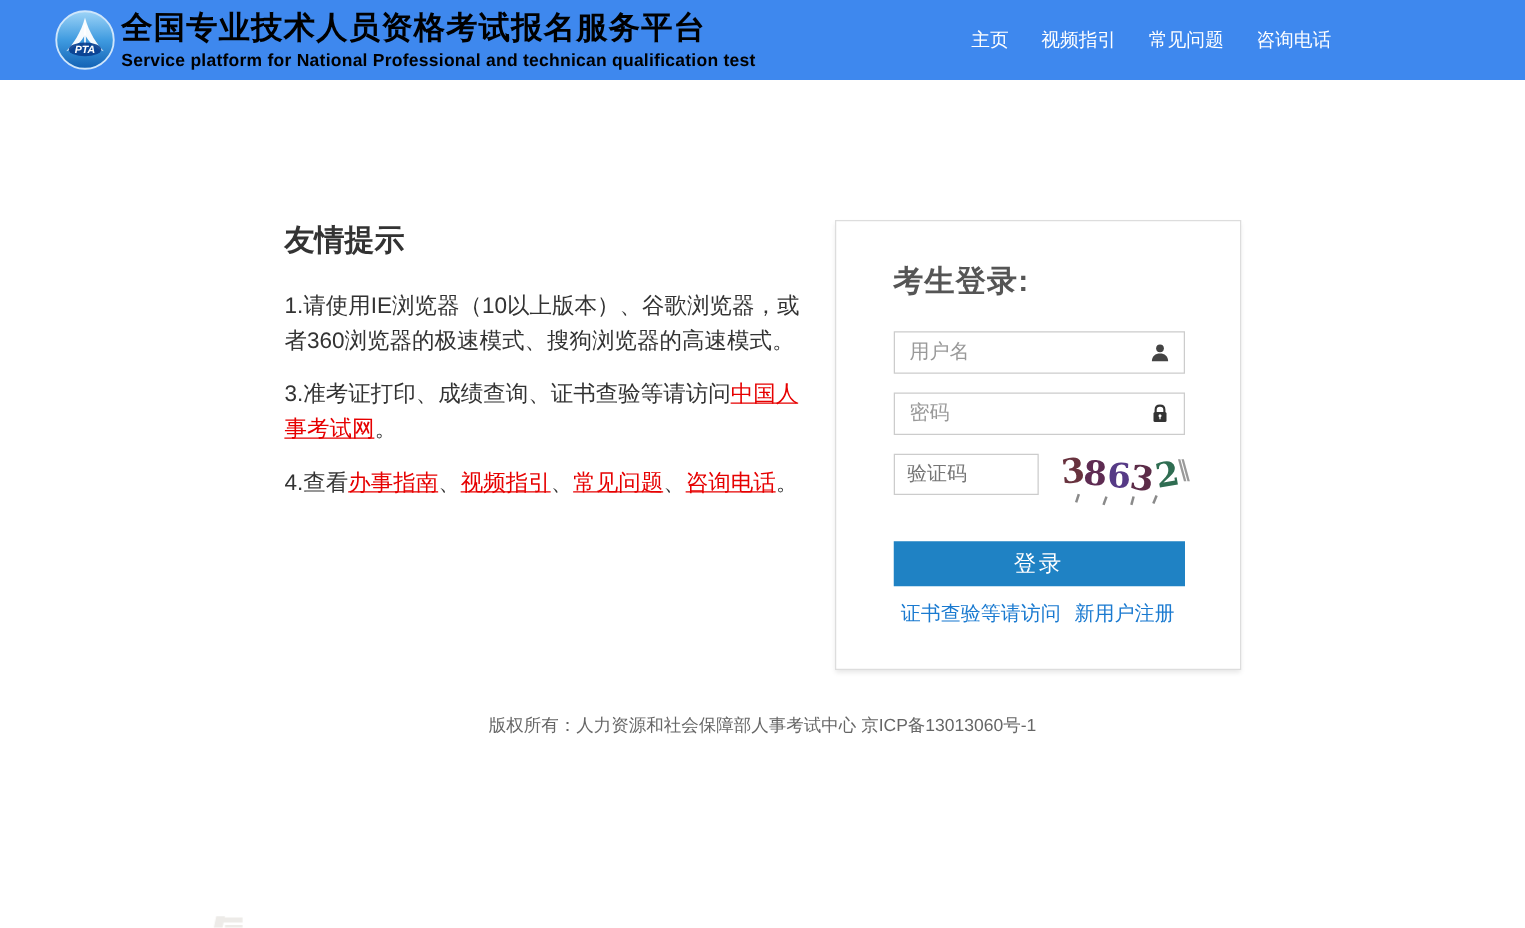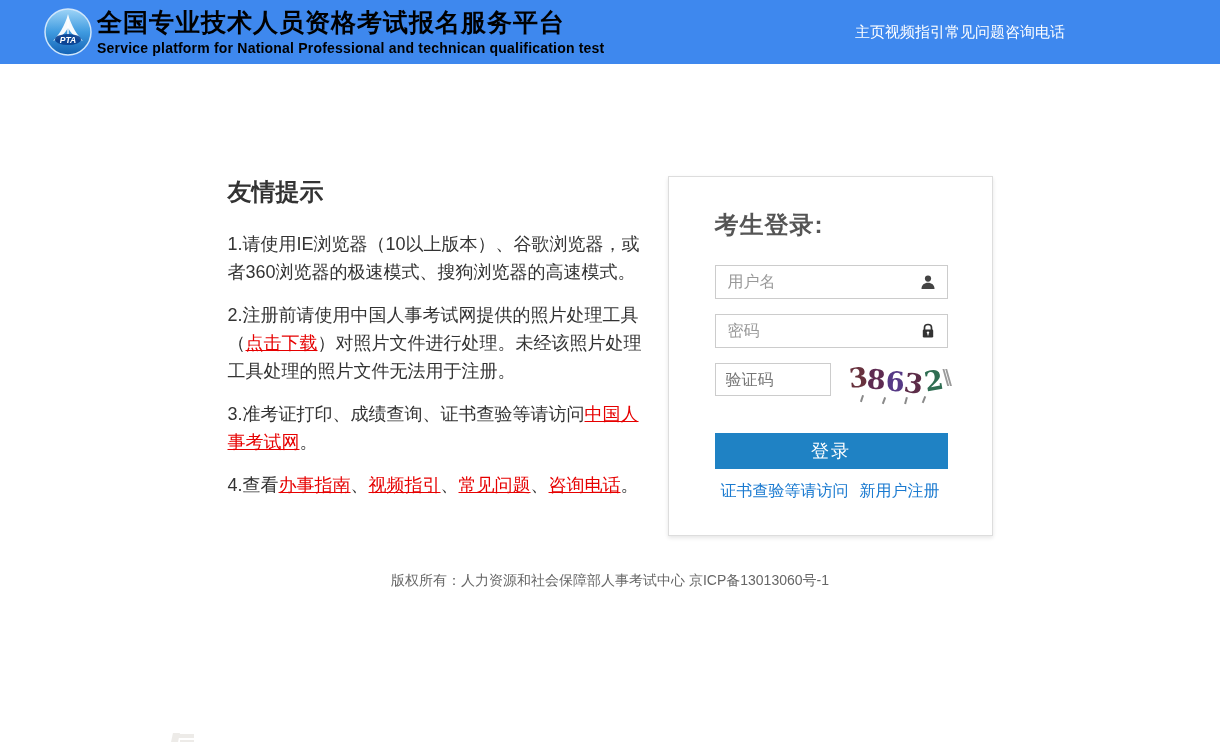--- a/index.html
+++ b/index.html
@@ -5,21 +5,21 @@
   * { margin:0; padding:0; box-sizing:border-box; }
   html,body { width:1220px; height:742px; overflow:hidden; background:#ffffff;
     font-family:"Liberation Sans","DejaVu Sans",sans-serif; }
 
   
   .header { height:64px; background:#3e88ee; display:flex; align-items:center; position:relative; }
   .logo { width:48px; height:48px; margin-left:44px; flex:0 0 auto; display:block; }
   .title-block { margin-left:5px; color:#000000; }
   .site-title { font-size:25px; font-weight:bold; letter-spacing:1px; line-height:1.15; }
   .site-subtitle { font-size:14px; font-weight:bold; margin-top:4px; letter-spacing:0.2px; }
-  .top-nav { margin-left:auto; margin-right:155px; display:flex; }
+  .top-nav { margin-left:auto; margin-right:155px; display:flex; gap:26px; }
   .top-nav a { color:#ffffff; font-size:15px; text-decoration:none; white-space:nowrap; }
 
   
   .main { width:765px; margin:112px auto 0 auto; display:flex; }
 
   .tips { width:420px; color:#333333; }
   .tips h2 { font-size:24px; font-weight:bold; color:#333333; margin-bottom:22px; }
   .tips p { font-size:18px; line-height:28px; margin-bottom:15px; color:#333333; }
   .tips a { color:#e60000; text-decoration:underline; }
 
@@ -99,23 +99,20 @@
   </nav>
 </header>
 
 <main class="main">
   <section class="tips">
     <h2>友情提示</h2>
     <p>
       <span>1.请使用IE浏览器（10以上版本）、谷歌浏览器，或者360浏览器的极速模式、搜狗浏览器的高速模式。</span>
     </p>
     <p>
-      <span>2.注册前请使用中国人事考试网提供的照片处理工具（</span><a href="#">点击下载</a><span>）对照片文件进行处理。未经该照片处理工具处理的照片文件无法用于注册。</span>
-    </p>
-    <p>
       <span>3.准考证打印、成绩查询、证书查验等请访问</span><a href="#">中国人事考试网</a><span>。</span>
     </p>
     <p>
       <span>4.查看</span><a href="#">办事指南</a><span>、</span><a href="#">视频指引</a><span>、</span><a href="#">常见问题</a><span>、</span><a href="#">咨询电话</a><span>。</span>
     </p>
   </section>
 
   <aside class="login-card">
     <h3 class="login-heading">考生登录:</h3>
 

